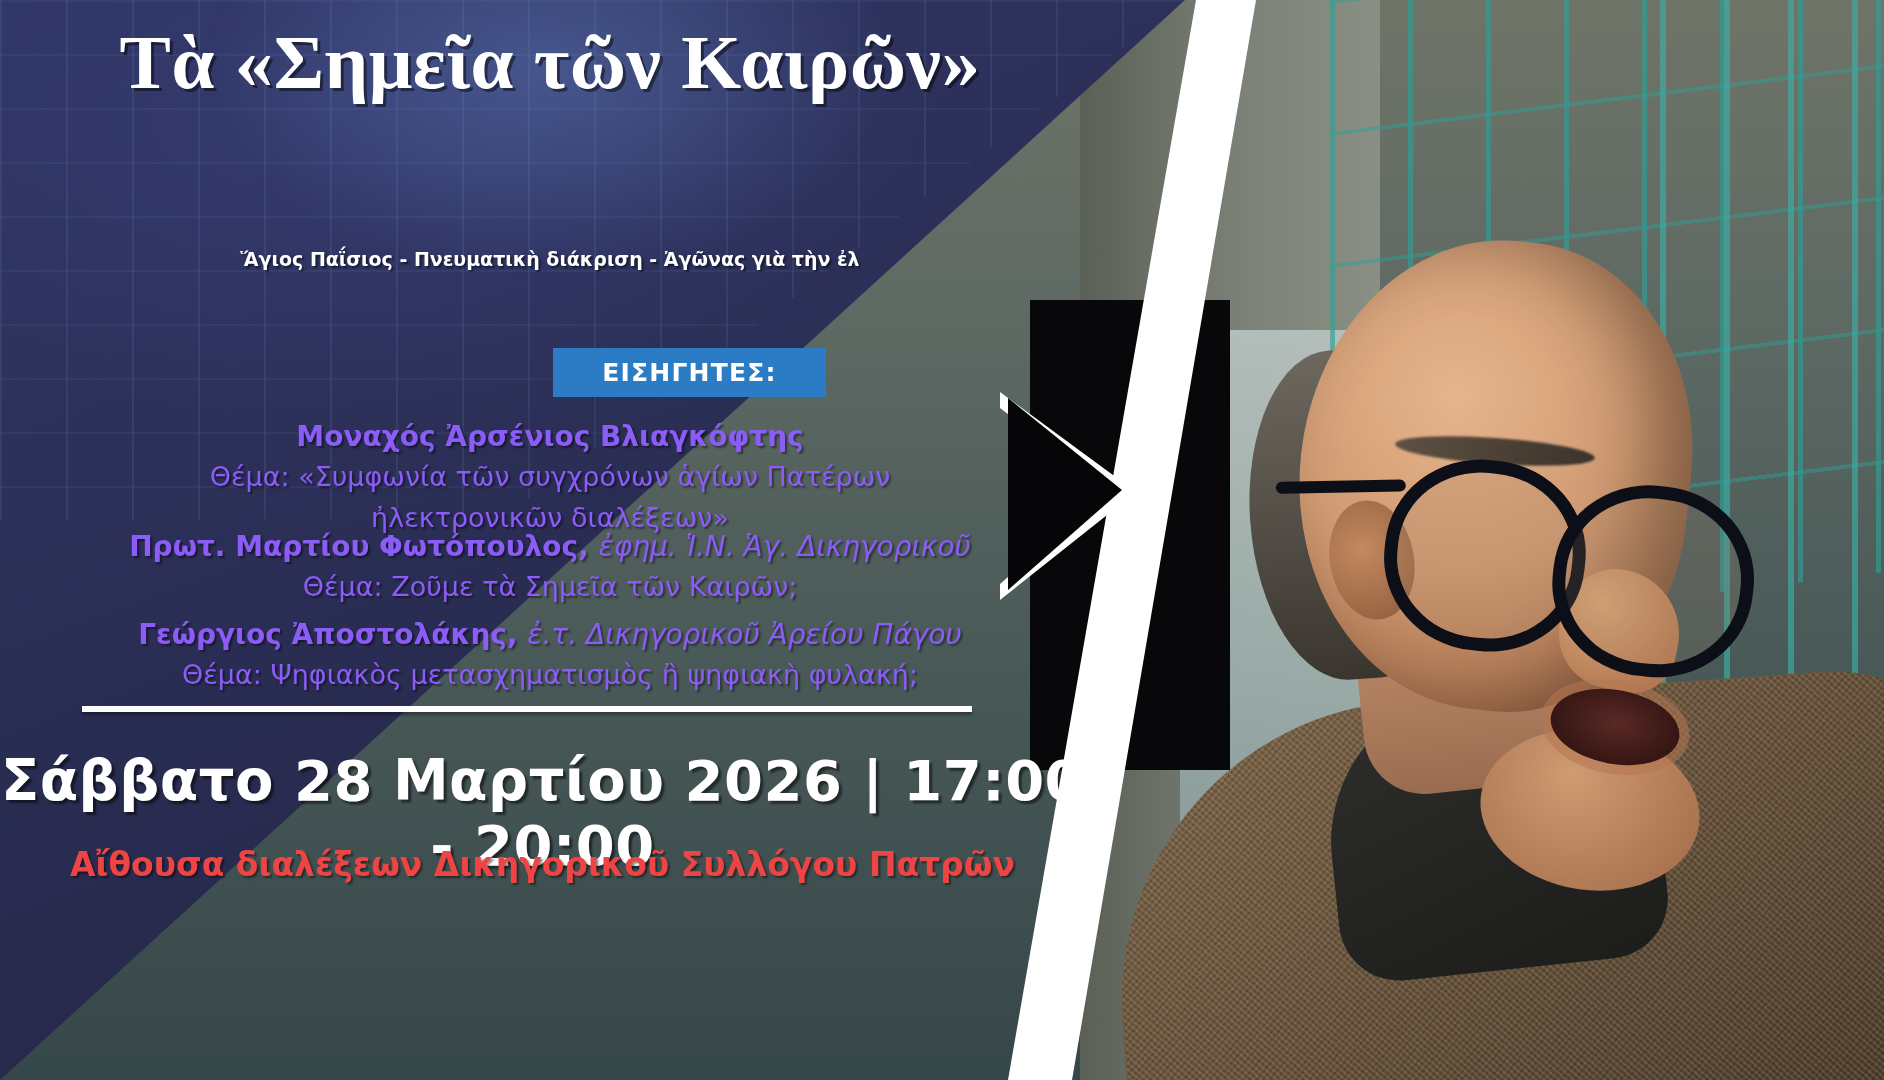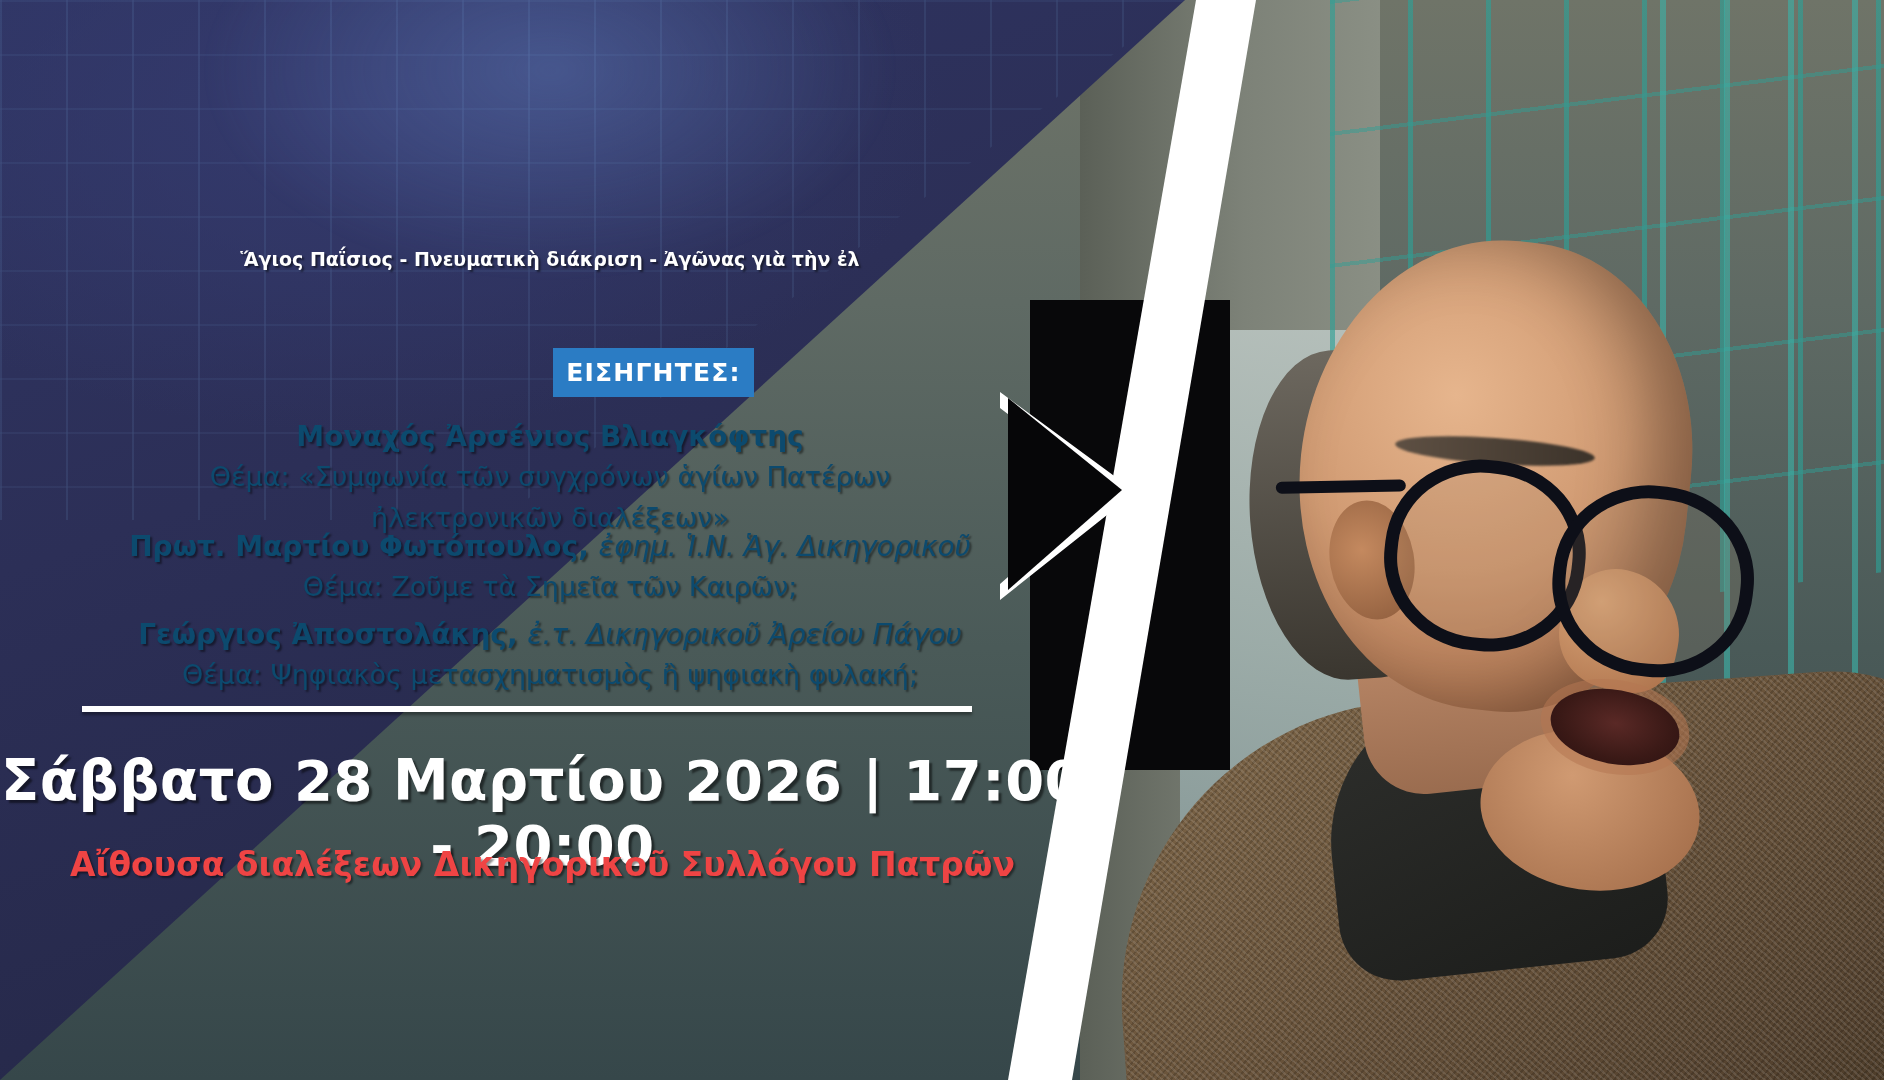--- a/index.html
+++ b/index.html
@@ -178,23 +178,23 @@
   .subtitle{
     top:248px;font-size:19px;font-weight:600;
     font-family:"DejaVu Sans",sans-serif;
     text-shadow:2px 2px 2px rgba(0,0,0,.5);
   }
   .badge{
     position:absolute;left:553px;top:348px;width:133px;height:49px;
     background:#2b7cc4;color:#fff;display:flex;align-items:center;justify-content:center;
     font-size:25px;font-weight:700;letter-spacing:1.2px;
     font-family:"DejaVu Sans",sans-serif;
-    padding:0 34px;box-sizing:content-box;
-  }
-  .spk{position:absolute;width:1100px;left:0;text-align:center;color:#0c4a6e;
+    padding:0 70px;box-sizing:content-box;
+  }
+  .spk{position:absolute;width:1100px;left:0;text-align:center;color:#8b5cf6;
        font-family:"DejaVu Sans",sans-serif;text-shadow:2px 2px 2px rgba(0,0,0,.45);}
   .spk .name{font-size:28px;font-weight:700;}
   .spk .name em{font-style:italic;font-weight:500;}
   .spk .theme{font-size:27px;font-weight:400;line-height:1.22;margin-top:8px;}
 
   .s1{top:420px;}
   .s2{top:530px;}
   .s3{top:618px;}
 
   .rule{
@@ -247,20 +247,21 @@
   </div>
 
   <div class="poster">
     <div class="circuit"></div>
     <div class="glow"></div>
   </div>
 
   <div class="content">
 
     <div class="txt title">
+      <div>Τὰ «Σημεῖα τῶν Καιρῶν»</div>
     </div>
 
     <div class="txt subtitle">Ἅγιος Παΐσιος - Πνευματικὴ διάκριση - Ἀγῶνας γιὰ τὴν ἐλ</div>
 
     <div class="badge">ΕΙΣΗΓΗΤΕΣ:</div>
 
     <div class="spk s1">
       <div class="name">Μοναχός Ἀρσένιος Βλιαγκόφτης</div>
       <div class="theme">Θέμα: «Συμφωνία τῶν συγχρόνων ἁγίων Πατέρων</div>
       <div class="theme">ἠλεκτρονικῶν διαλέξεων»</div>

